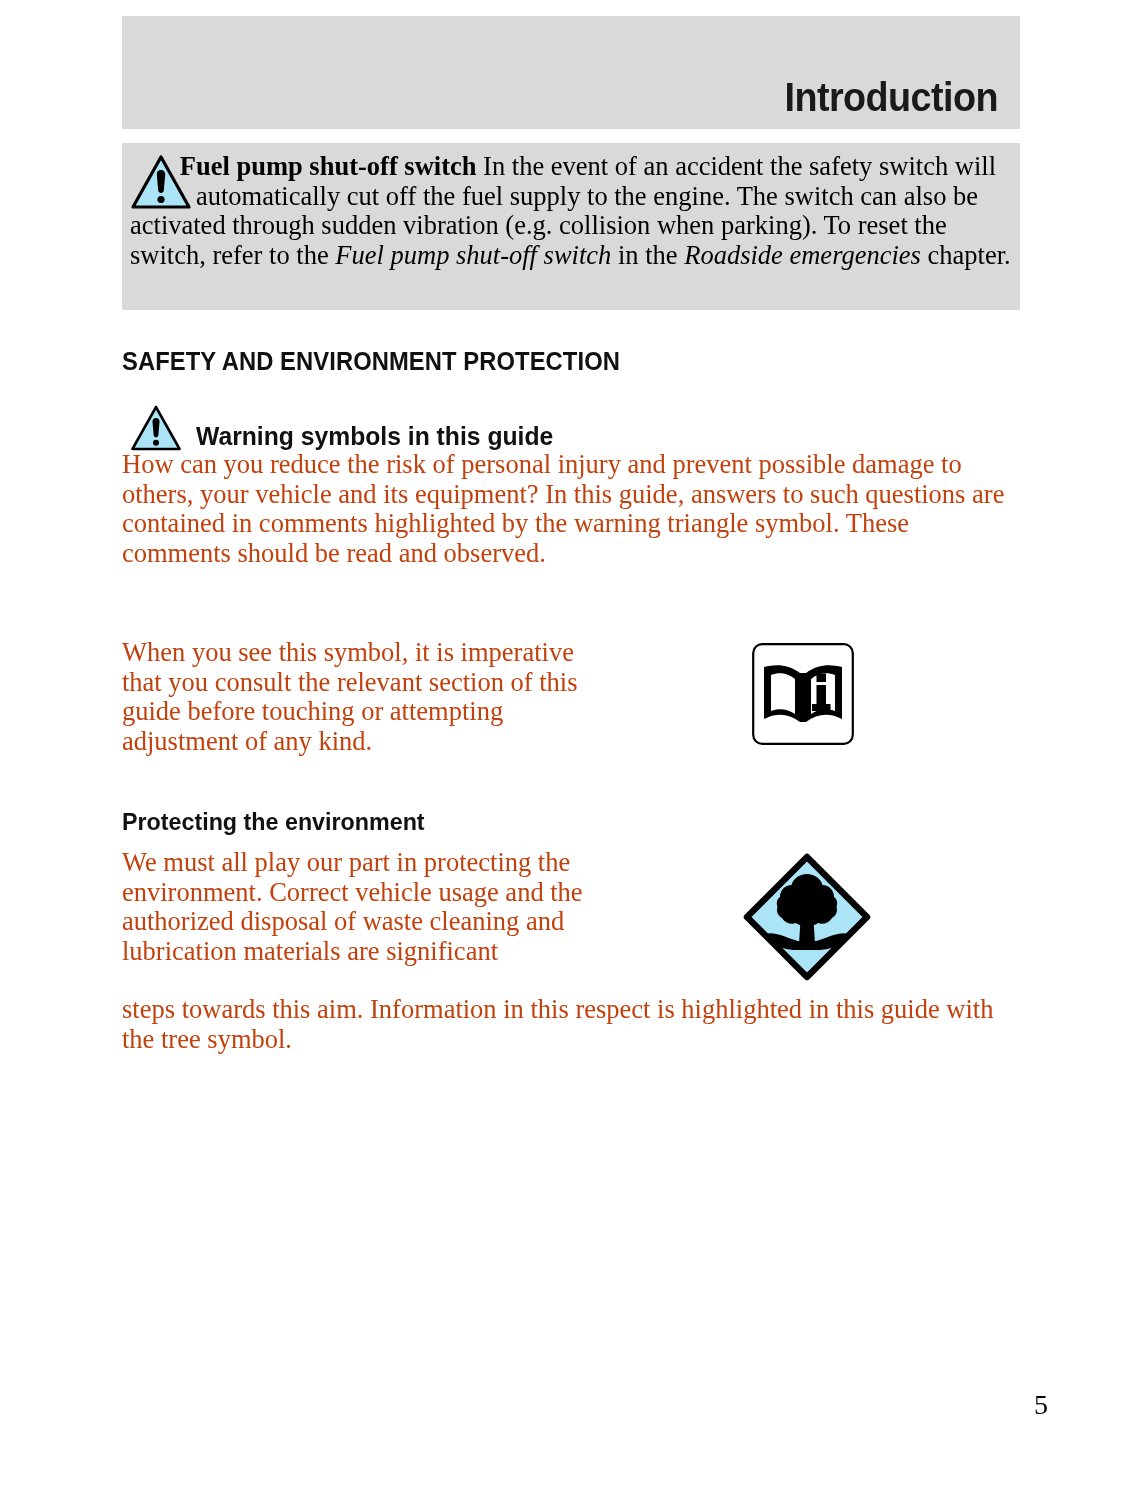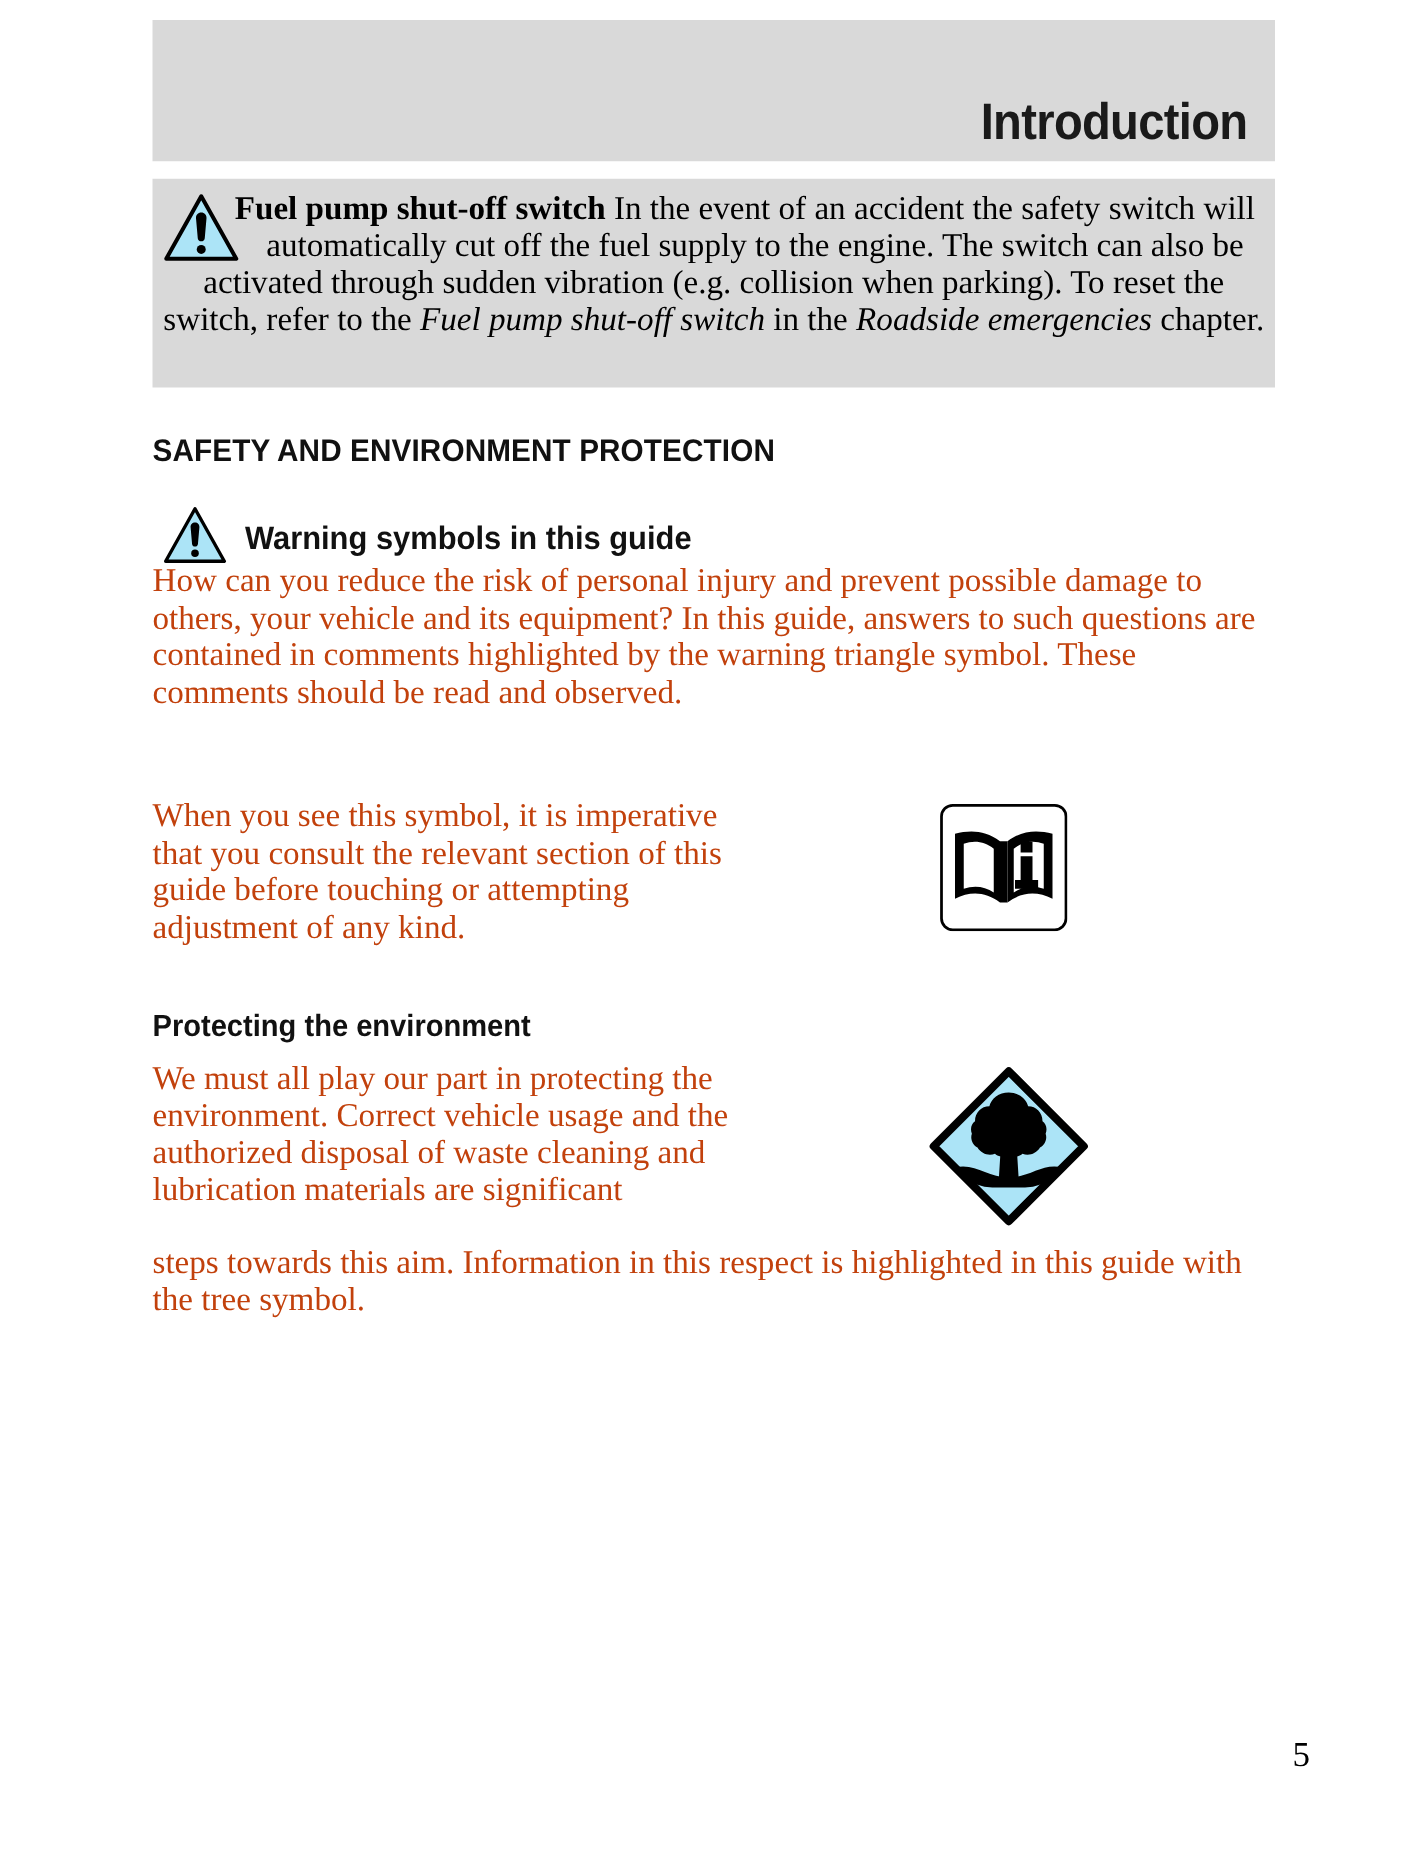--- a/index.html
+++ b/index.html
@@ -57,21 +57,21 @@
     background: #d9d9d9;
     box-sizing: border-box;
   }
   .callout-inner {
     position: absolute;
     left: 8px;
     top: 9px;
     width: 882px;
     font-size: 26.5px;
     line-height: 29.5px;
-    text-align: center;
+    text-align: left;
   }
   .callout-icon {
     float: left;
     width: 62px;
     height: 56px;
     margin-right: 4px;
     margin-top: 2px;
     shape-outside: polygon(0 100%, 50% 0, 100% 100%);
   }
   .callout-lead {
@@ -91,21 +91,21 @@
     transform: scaleX(0.95);
     transform-origin: left top;
     color: #111;
     white-space: nowrap;
   }
 
   
   .sub-row {
     position: absolute;
     display: flex;
-    align-items: center;
+    align-items: flex-end;
   }
   .sub-row .tri {
     width: 52px;
     height: 48px;
     flex: 0 0 52px;
   }
   .sub-heading-text {
     font-family: "Liberation Sans", sans-serif;
     font-weight: bold;
     font-size: 26px;

